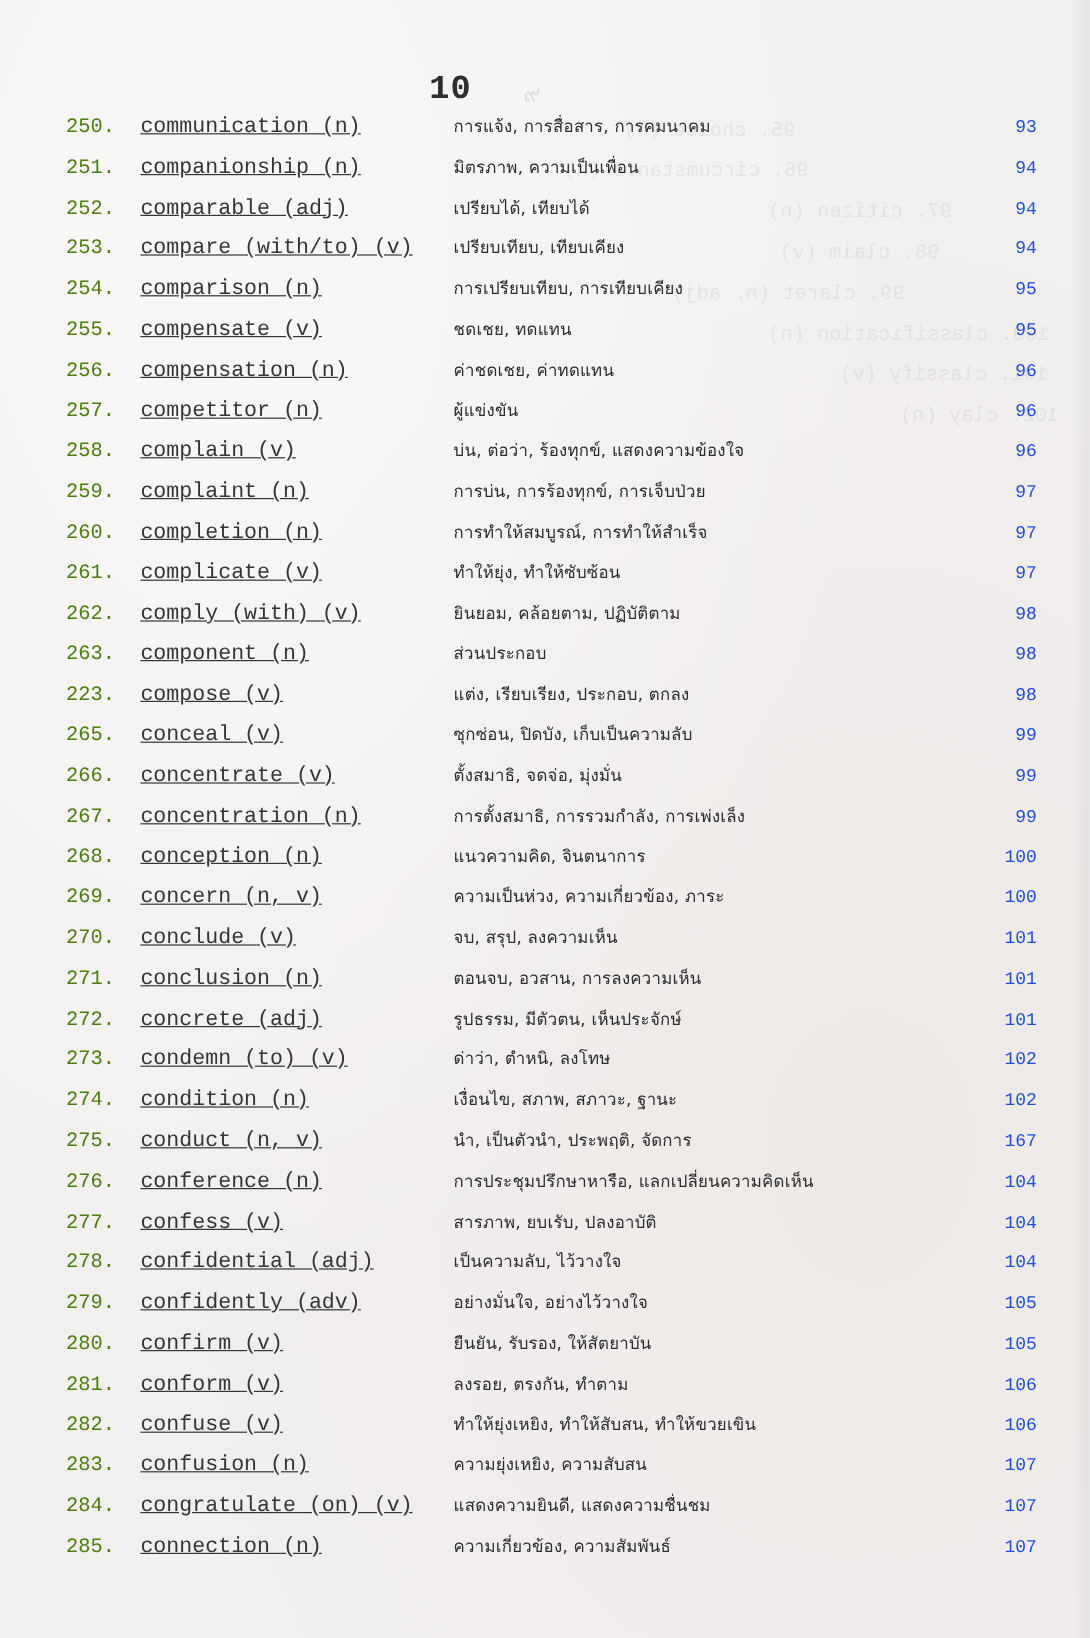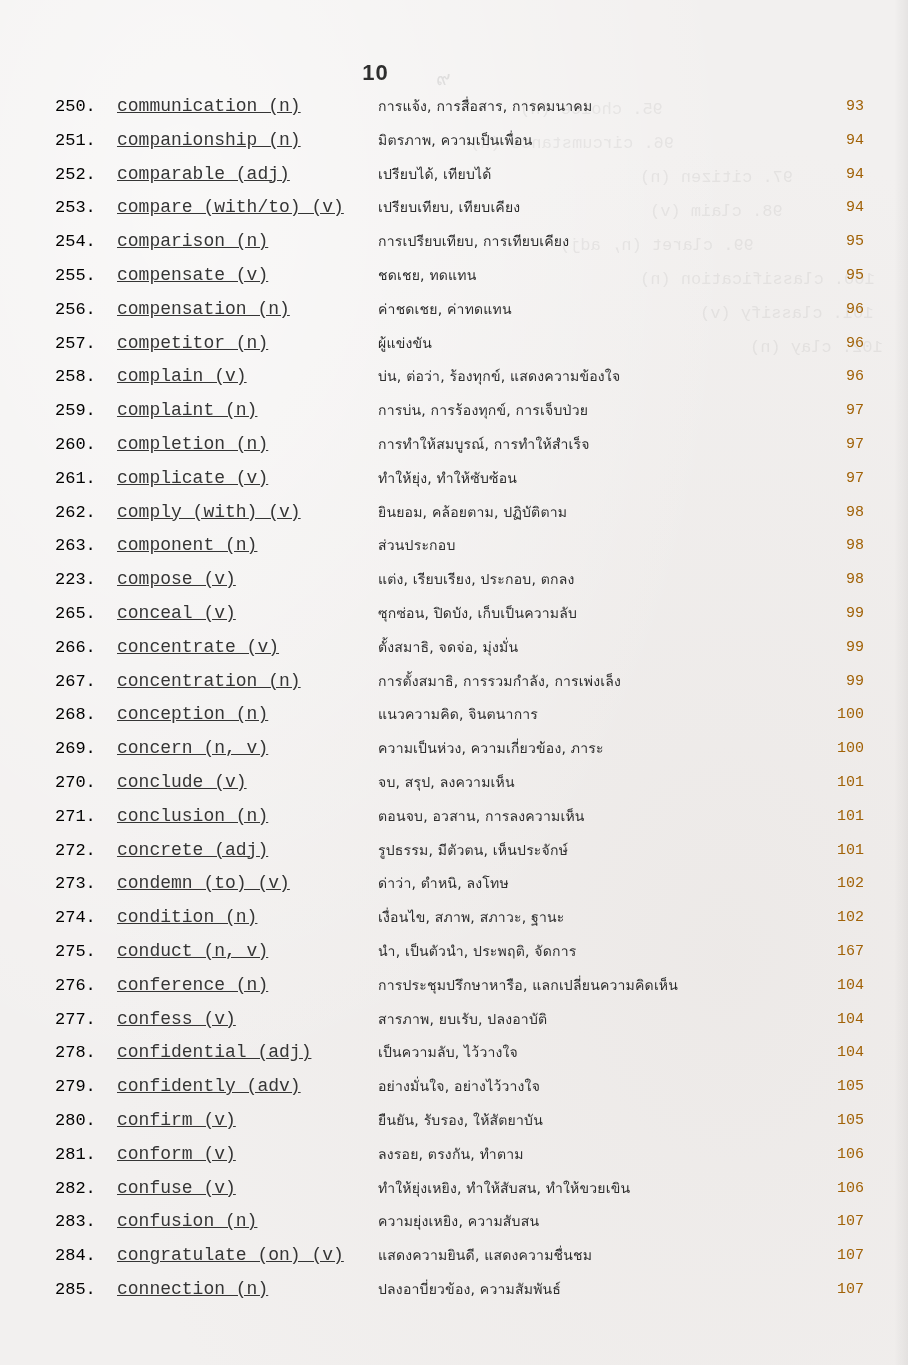--- a/index.html
+++ b/index.html
@@ -30,23 +30,23 @@
       width: 14px;
       height: 100%;
       background: linear-gradient(to right, rgba(0,0,0,0), rgba(0,0,0,0.05));
     }
     .page-number {
       position: absolute;
       top: 60px;
       left: 0;
       width: 751px;
       text-align: center;
-      font-family: Liberation Sans, sans-serif;
+      font-family: Liberation Mono, monospace;
       font-weight: bold;
-      font-size: 22px;
+      font-size: 28px;
       color: #2e2e2e;
       letter-spacing: 1px;
     }
     .ghost-number {
       position: absolute;
       top: 62px;
       left: 436px;
       font-family: "Liberation Serif", serif;
       font-size: 20px;
       color: rgba(120,120,120,0.18);
@@ -60,42 +60,42 @@
     .entry {
       position: relative;
       height: 33.8px;
       line-height: 33.8px;
       white-space: nowrap;
     }
     .num {
       position: absolute;
       left: 55px;
       font-size: 17px;
-      color: #000000;
+      color: #4d7c0f;
     }
     .word {
       position: absolute;
       left: 117px;
       font-size: 18px;
       color: #353535;
       text-decoration: underline;
     }
     .thai {
       position: absolute;
       left: 378px;
       font-family: "DejaVu Sans", "Liberation Sans", sans-serif;
       font-size: 14px;
       color: #2c2c2c;
       letter-spacing: 0.2px;
     }
     .ref {
       position: absolute;
       right: 44px;
       font-size: 15px;
-      color: #a16207;
+      color: #1d4ed8;
       text-align: right;
     }
     .bleed {
       position: absolute;
       font-family: "Liberation Mono", monospace;
       font-size: 17px;
       color: rgba(110,110,110,0.10);
       transform: scaleX(-1);
       white-space: nowrap;
     }
@@ -325,16 +325,16 @@
   </div>
   <div class="entry">
     <span class="num">284.</span>
     <span class="word">congratulate (on) (v)</span>
     <span class="thai">แสดงความยินดี, แสดงความชื่นชม</span>
     <span class="ref">107</span>
   </div>
   <div class="entry">
     <span class="num">285.</span>
     <span class="word">connection (n)</span>
-    <span class="thai">ปลงอาบี่ยวข้อง, ความสัมพันธ์</span>
+    <span class="thai">ความเกี่ยวข้อง, ความสัมพันธ์</span>
     <span class="ref">107</span>
   </div>
 </div>
 
 </body></html>

